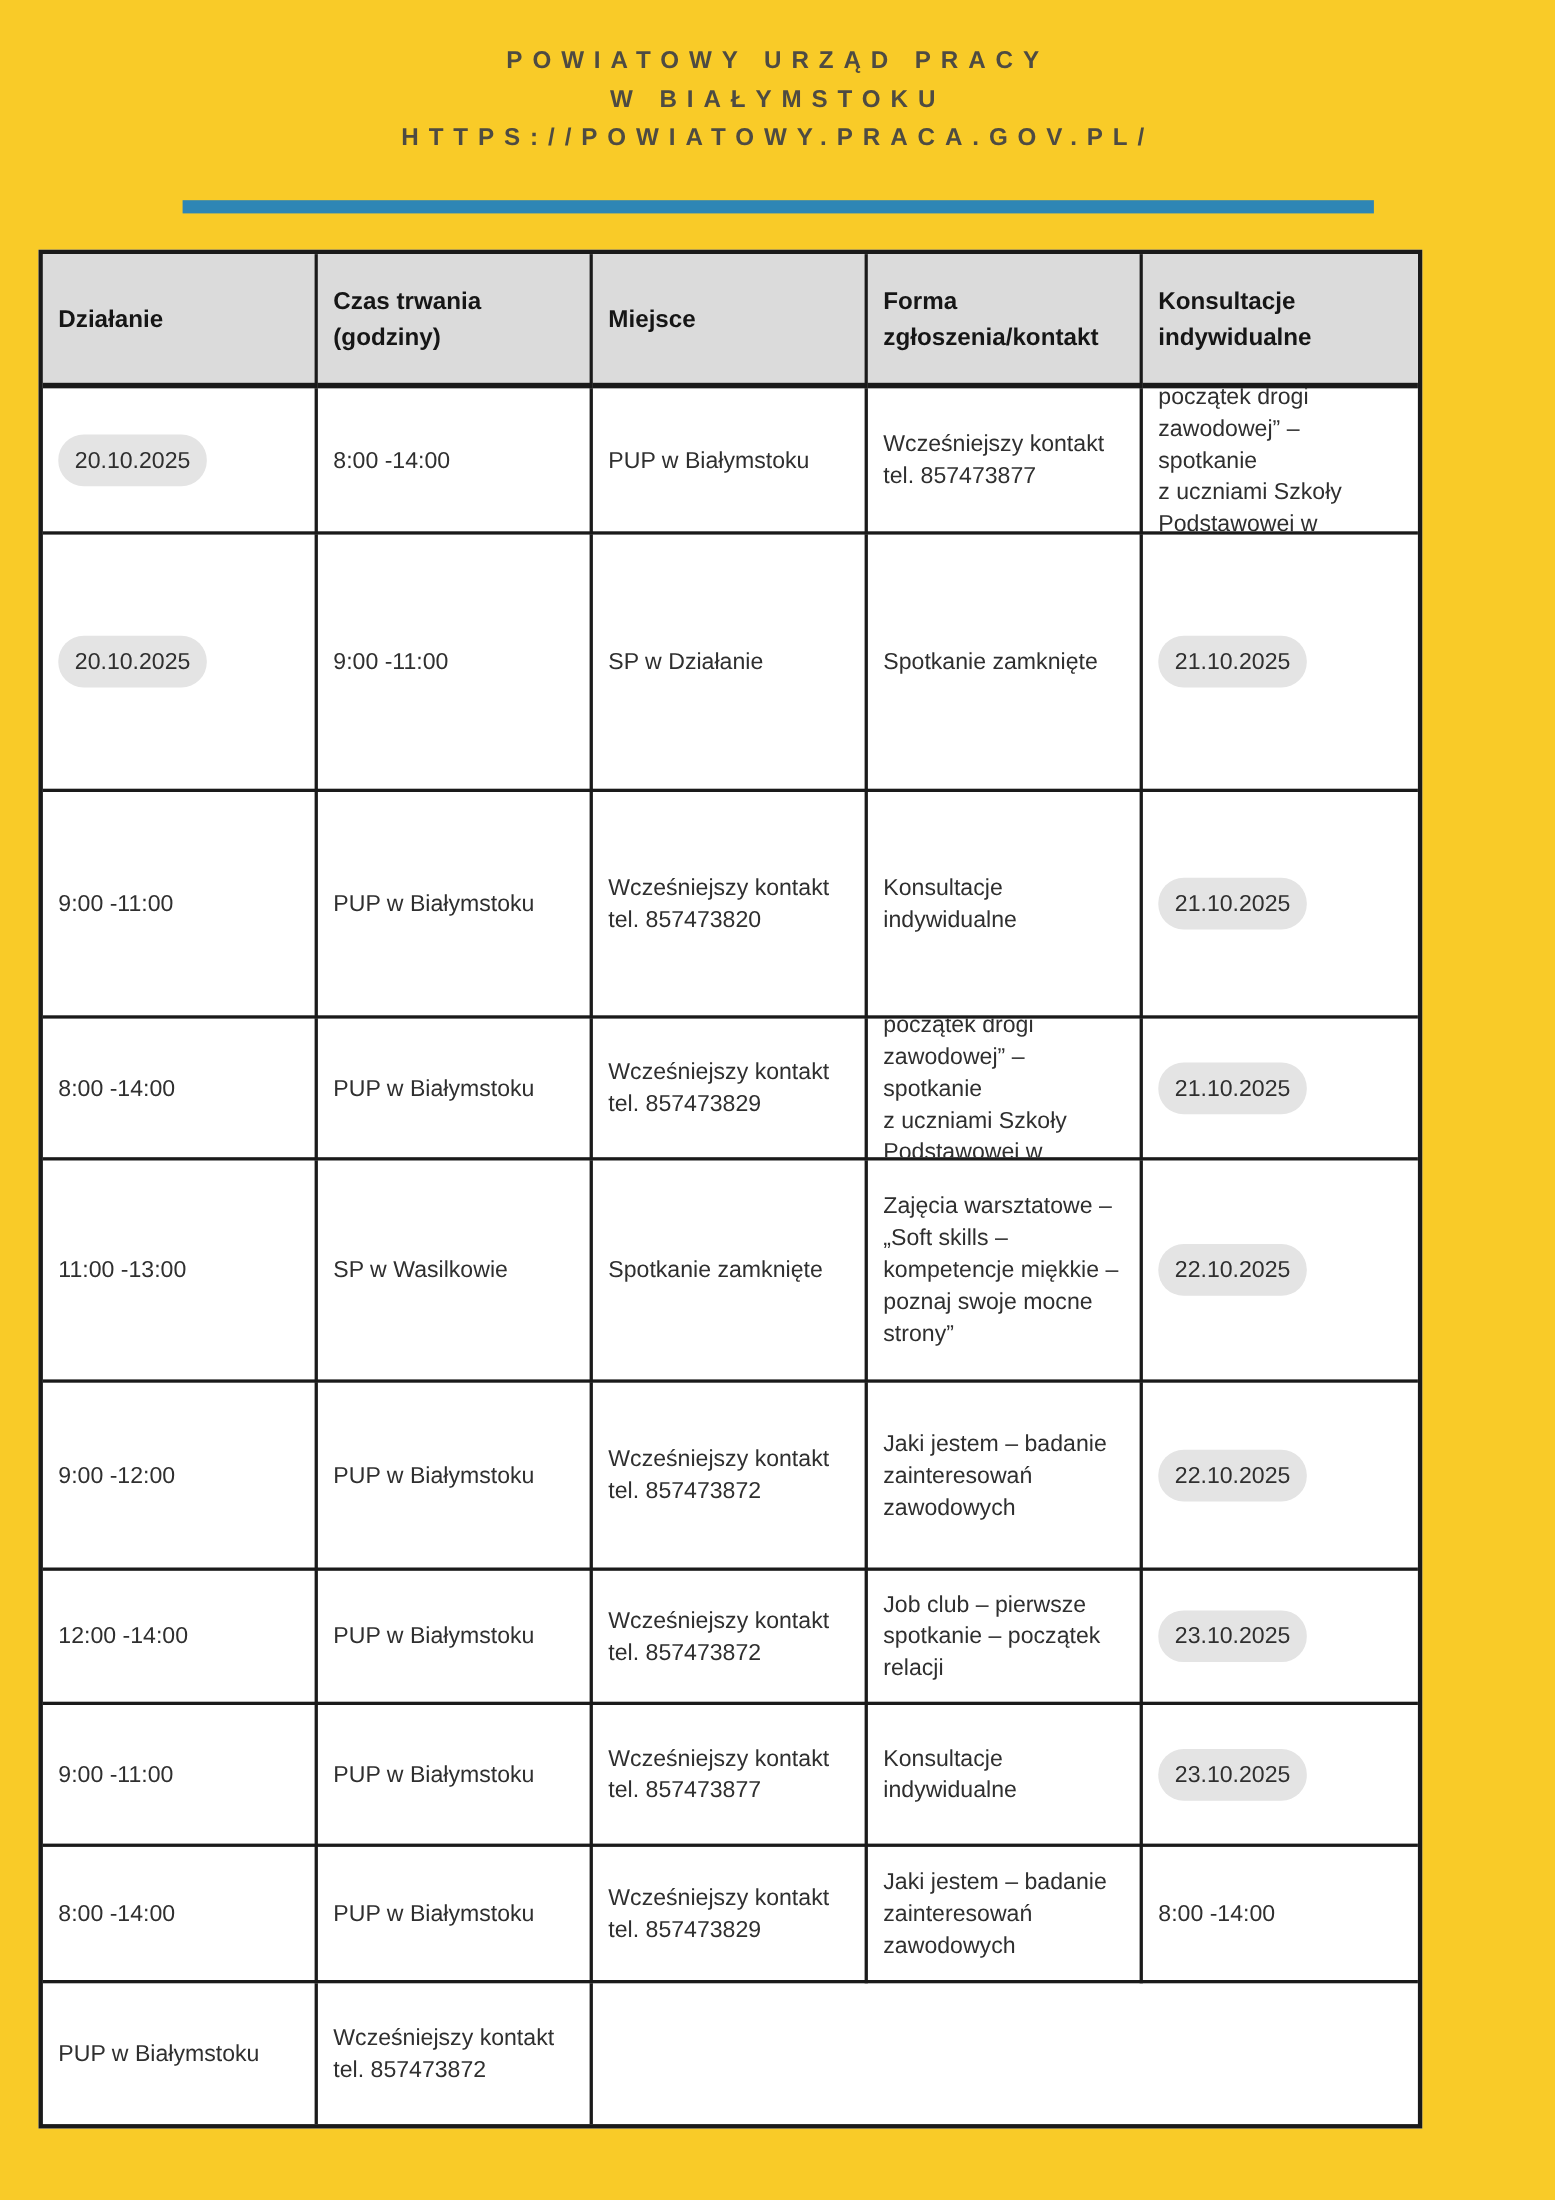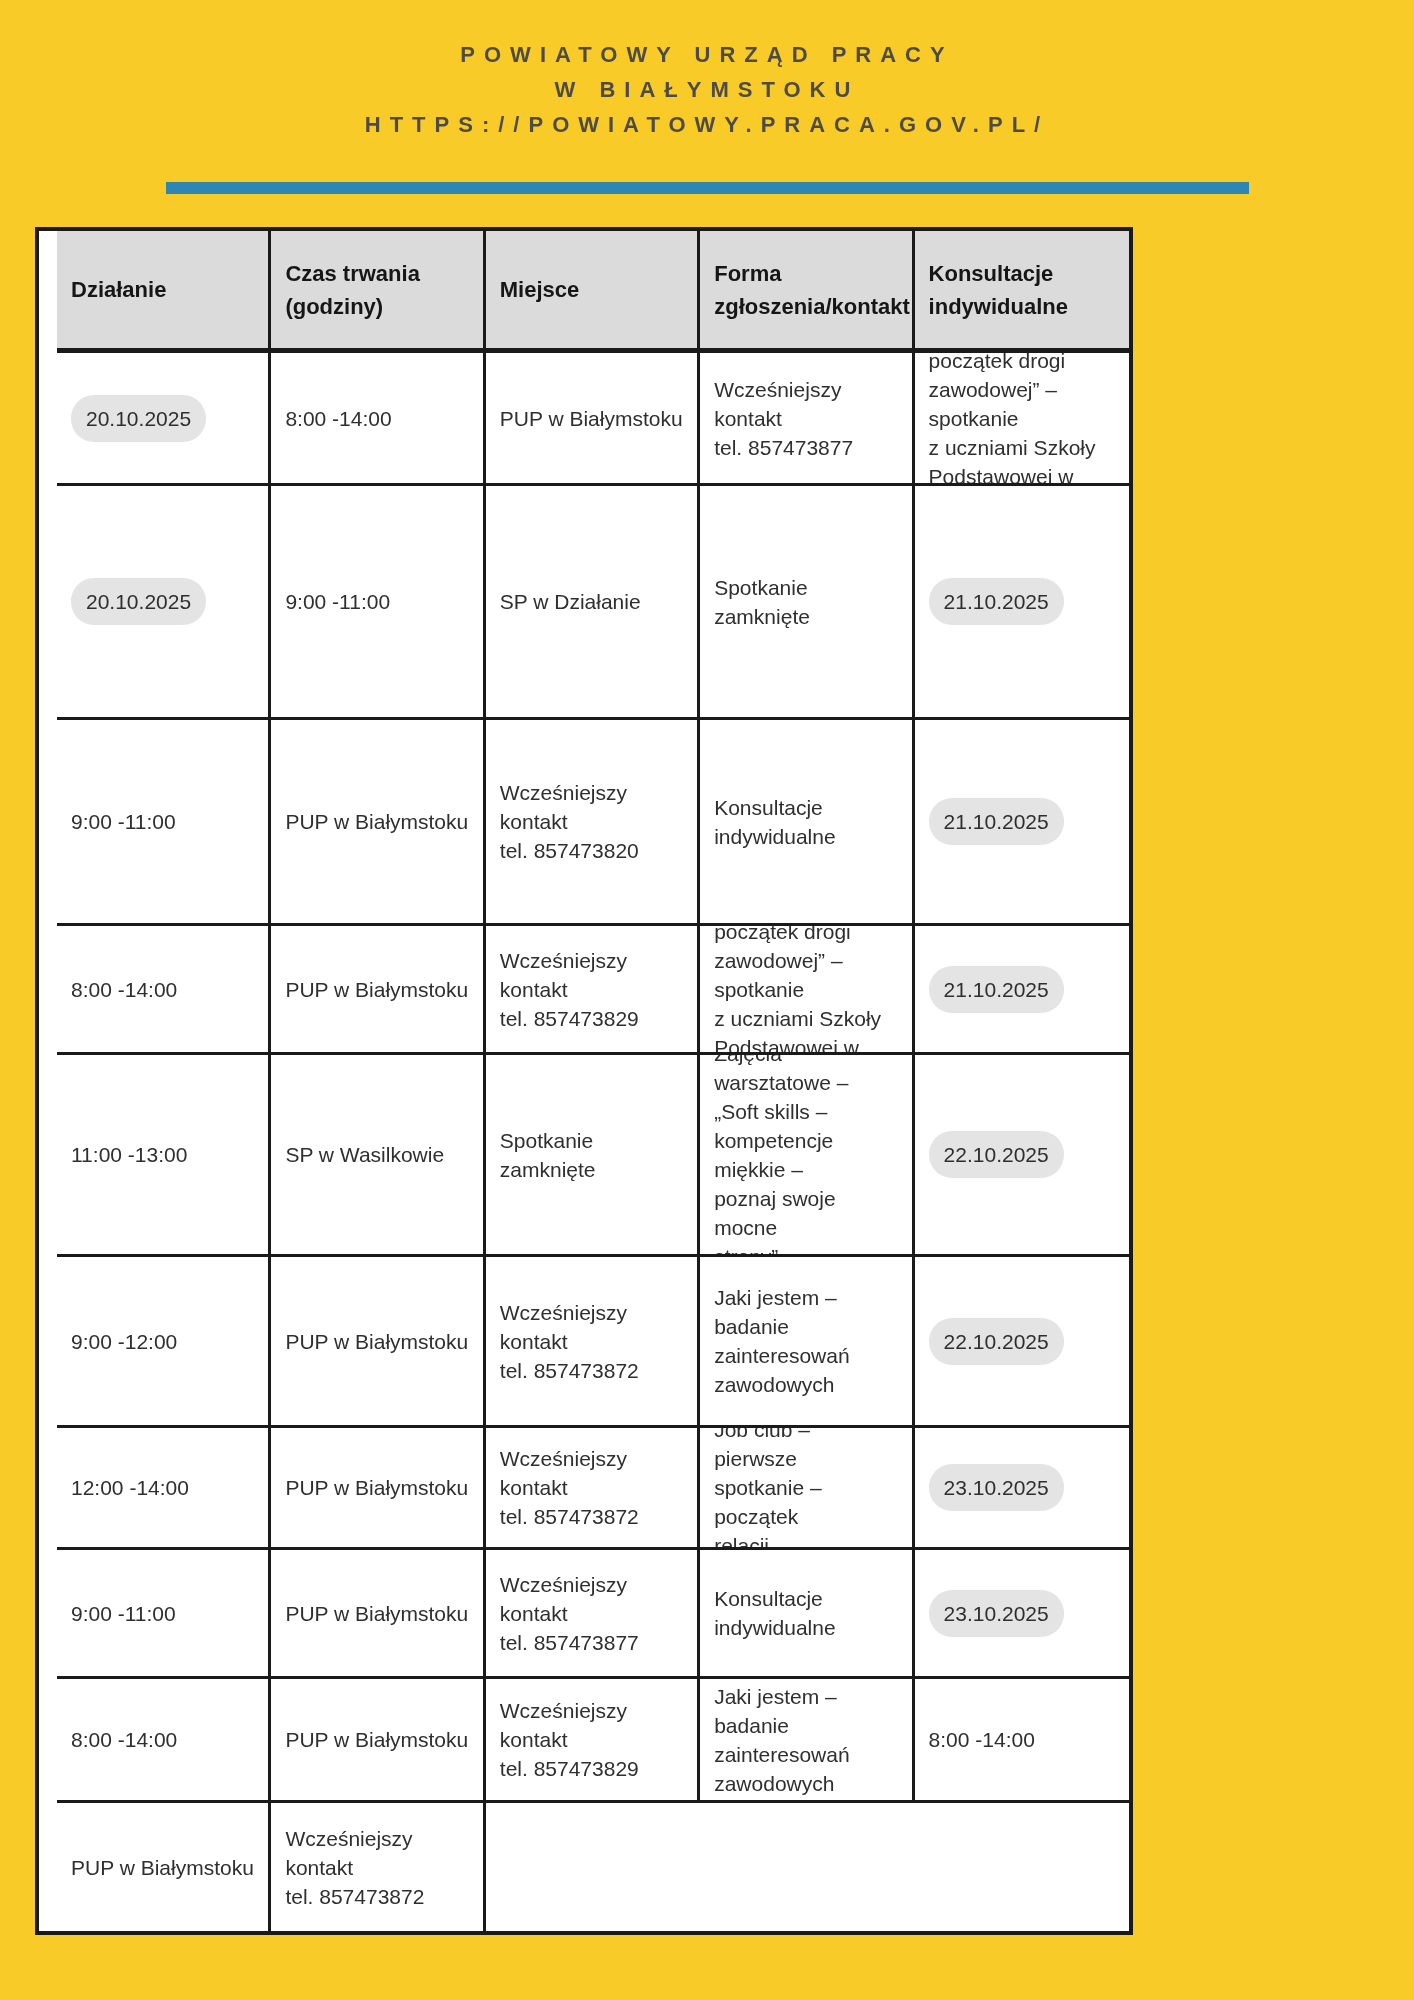--- a/index.html
+++ b/index.html
@@ -37,27 +37,26 @@
     }
     .divider {
       width: 1083px;
       height: 12px;
       margin: 40px auto 0 auto;
       background: var(--divider);
     }
     .schedule {
       box-sizing: border-box;
       margin: 33px 0 0 35px;
-      width: 1098px;
+      width: 1258px;
       background: var(--table-bg);
       border: 4px solid var(--border);
       display: grid;
       grid-template-columns: repeat(5, 1fr);
       grid-template-rows: 122px 133px 234px 206px 129px 202px 171px 122px 129px 124px 128px;
-      padding-left: 18px;
     }
     .c {
       display: flex;
       align-items: center;
       justify-content: flex-start;
       padding: 6px 14px;
       border-right: 3px solid var(--border);
       border-bottom: 3px solid var(--border);
       font-size: 21px;
       line-height: 29px;

